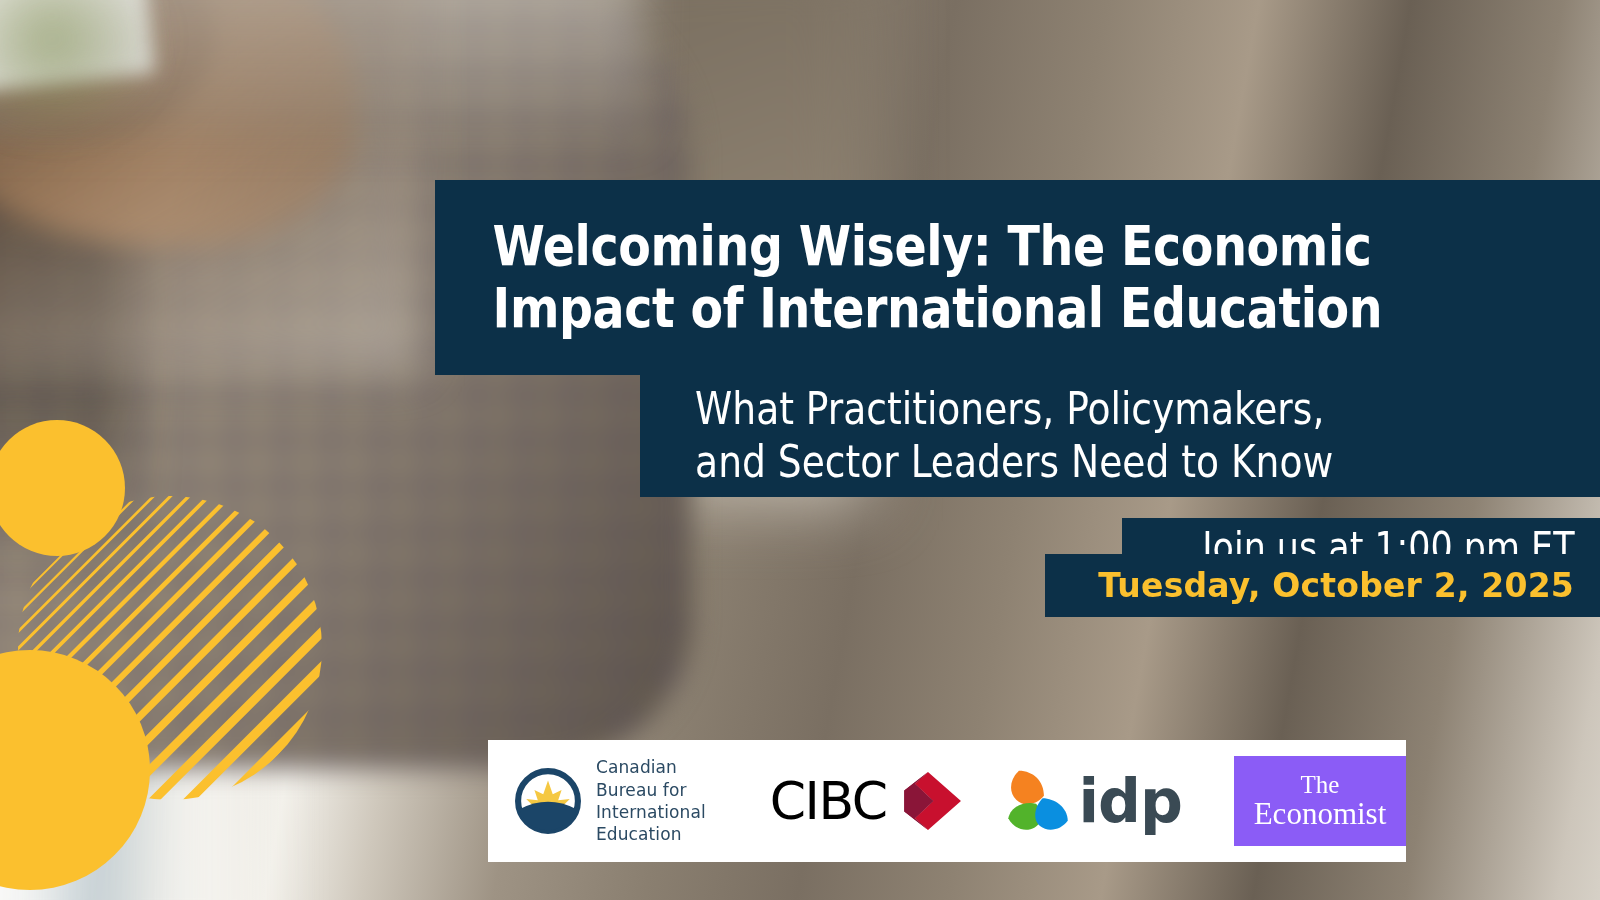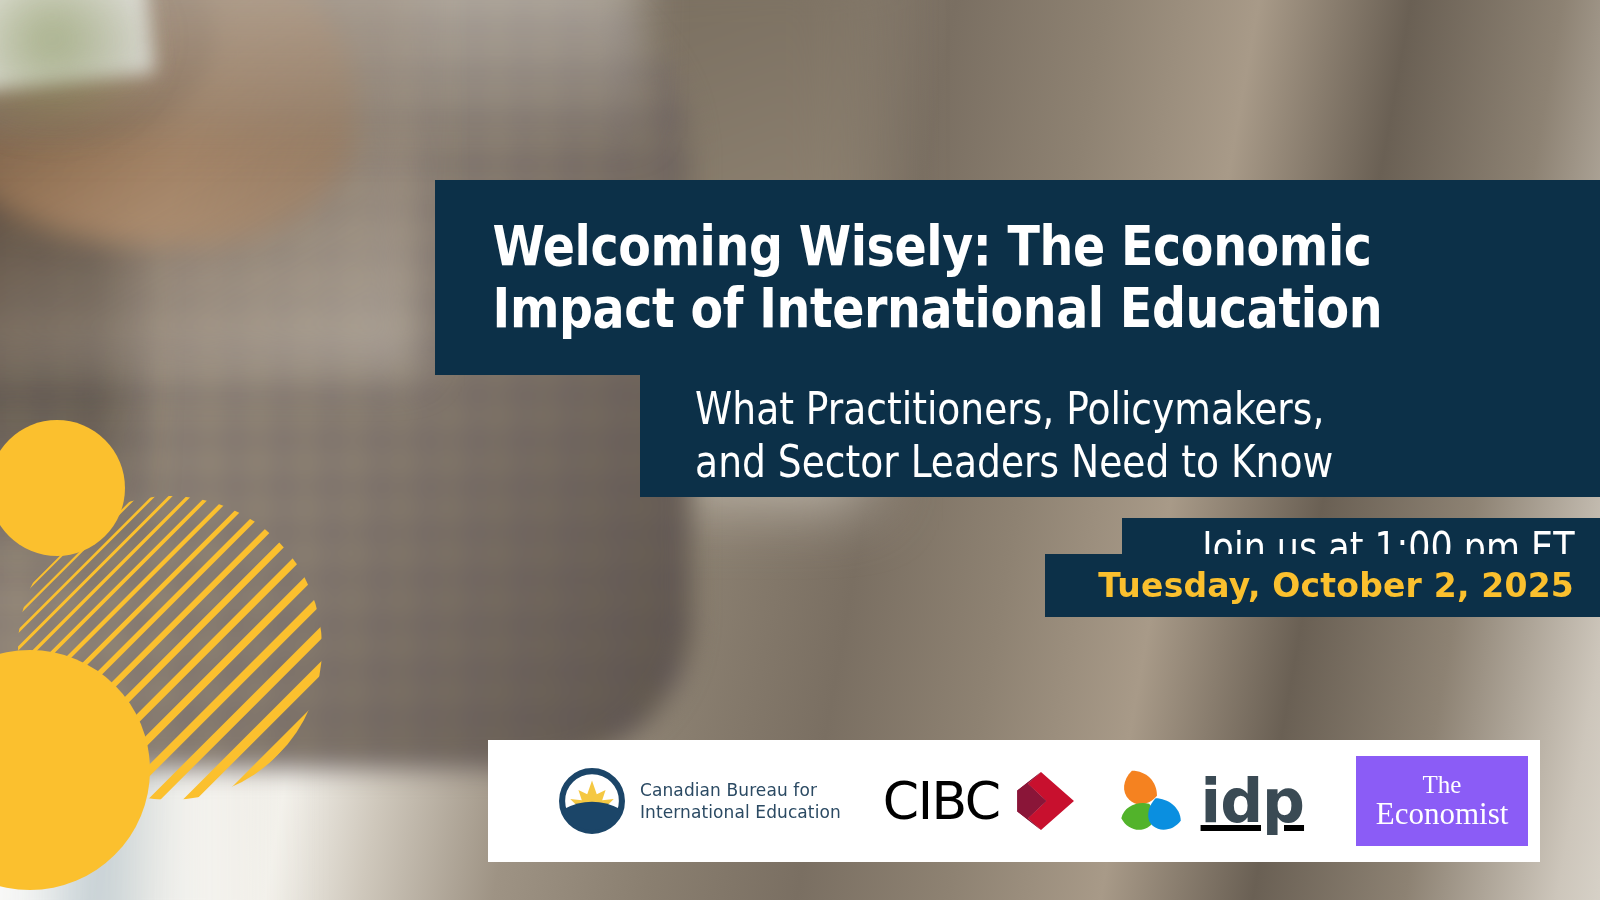--- a/index.html
+++ b/index.html
@@ -161,23 +161,23 @@
   #date-text {
     color:#FBC02E;
     font-family:"DejaVu Sans","Liberation Sans", sans-serif;
     font-weight:700; font-size:33px; line-height:1;
     letter-spacing:.2px;
     padding-right:26px;
   }
 
   
   #logo-bar {
-    position:absolute; left:488px; top:740px; width:1052px; height:122px;
+    position:absolute; left:488px; top:740px; width:918px; height:122px;
     background:#ffffff;
-    display:flex; align-items:center;padding-left:44px;
+    display:flex; align-items:center;
   }
   .logo-slot { display:flex; align-items:center; justify-content:center; height:100%; }
 
   
   #logo-cbie { padding-left:26px; gap:14px; }
   #cbie-mark { width:68px; height:68px; flex:0 0 auto; }
   #cbie-words {
     color:#2b4a63; font-size:17px; line-height:1.32; font-weight:400;
     font-family:"DejaVu Sans","Liberation Sans", sans-serif;
     white-space:pre-line; letter-spacing:.1px;
@@ -185,21 +185,21 @@
 
   
   #logo-cibc { margin-left:42px; gap:8px; }
   #cibc-word {
     color:#000000; font-weight:400; font-size:52px; letter-spacing:-1.5px;
     font-family:"DejaVu Sans","Liberation Sans", sans-serif; line-height:1;
   }
   #cibc-mark { width:66px; height:58px; flex:0 0 auto; }
 
   
-  #logo-idp { margin-left:46px; gap:15px;text-decoration:underline; }
+  #logo-idp { margin-left:46px; gap:6px; }
   #idp-mark { width:66px; height:64px; flex:0 0 auto; }
   #idp-word {
     color:#3A4A54; font-weight:700; font-size:60px; letter-spacing:-1px;
     font-family:"DejaVu Sans","Liberation Sans", sans-serif; line-height:1;
   }
 
   
   #logo-economist { margin-left:52px; }
   #econ-box {
     background:#8b5cf6; width:172px; height:90px;

